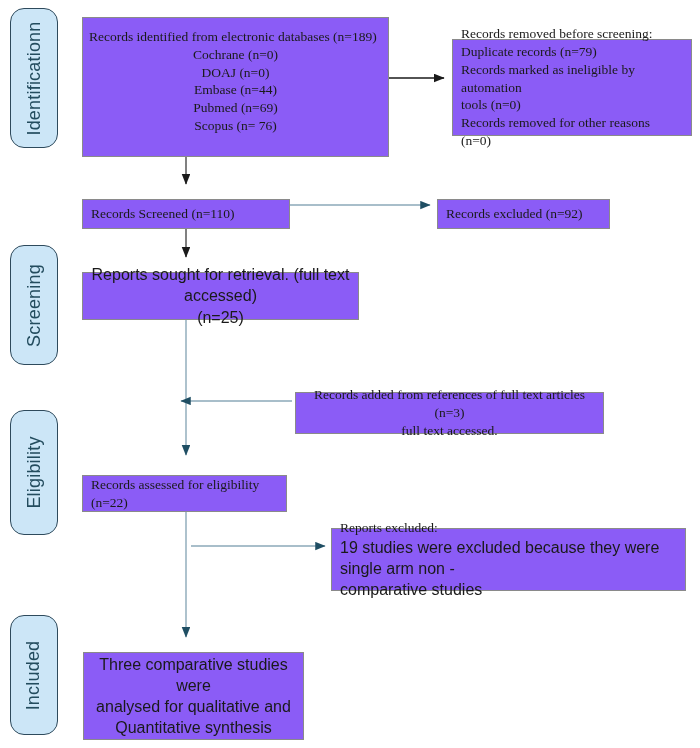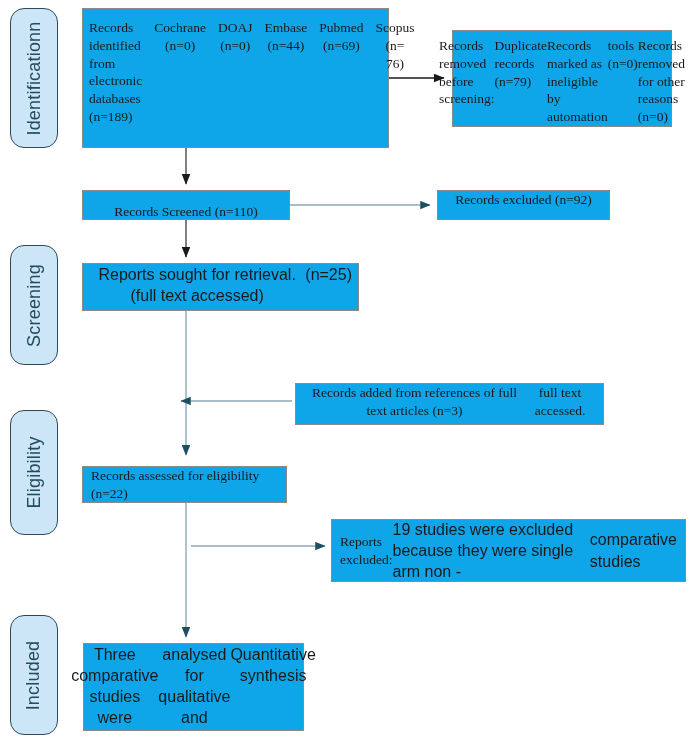--- a/index.html
+++ b/index.html
@@ -44,25 +44,27 @@
   }
 
   .pill-identification { left: 10px; top: 8px;   width: 48px; height: 140px; }
   .pill-screening      { left: 10px; top: 245px; width: 48px; height: 120px; }
   .pill-eligibility    { left: 10px; top: 410px; width: 48px; height: 125px; }
   .pill-included       { left: 10px; top: 615px; width: 48px; height: 120px; }
 
   
   .flow-box {
     position: absolute;
-    background: #0ea5e9;
+    background: #8b5cf6;
     border: 1.3px solid #8a8a8a;
     box-sizing: border-box;
     display: flex;
+    flex-direction: column;
     justify-content: center;
+    margin-top: 9px;
   }
   .flow-box .line {
     display: block;
     line-height: 1.32;
   }
 
   .serif { font-family: "Liberation Serif", serif; font-size: 13.5px; }
   .sans  { font-family: "Liberation Sans", sans-serif; font-size: 16px; }
 
   .t-center { text-align: center; }
@@ -70,21 +72,21 @@
 
   
   .box-identified {
     left: 82px; top: 8px; width: 307px; height: 140px;
     justify-content: flex-start;
     padding-top: 10px;
   }
   .box-identified .line { padding-left: 6px; padding-right: 6px; }
 
   .box-removed {
-    left: 452px; top: 30px; width: 220px; height: 97px;
+    left: 452px; top: 30px; width: 240px; height: 97px;
     padding: 6px 8px;
   }
   .box-screened {
     left: 82px; top: 190px; width: 208px; height: 30px;
     padding: 12px 8px;
   }
   .box-excluded92 {
     left: 437px; top: 190px; width: 173px; height: 30px;
     padding: 0 8px;
   }
@@ -96,21 +98,20 @@
     left: 295px; top: 383px; width: 309px; height: 42px;
     padding: 0 8px;
   }
   .box-assessed {
     left: 82px; top: 466px; width: 205px; height: 37px;
     padding: 0 8px;
   }
   .box-reports-excluded {
     left: 331px; top: 519px; width: 355px; height: 63px;
     padding: 4px 8px;
-    align-items: center;
   }
   .box-included {
     left: 83px; top: 643px; width: 221px; height: 88px;
     padding: 0 8px;
   }
 
   
   .connectors {
     position: absolute;
     left: 0; top: 0;

